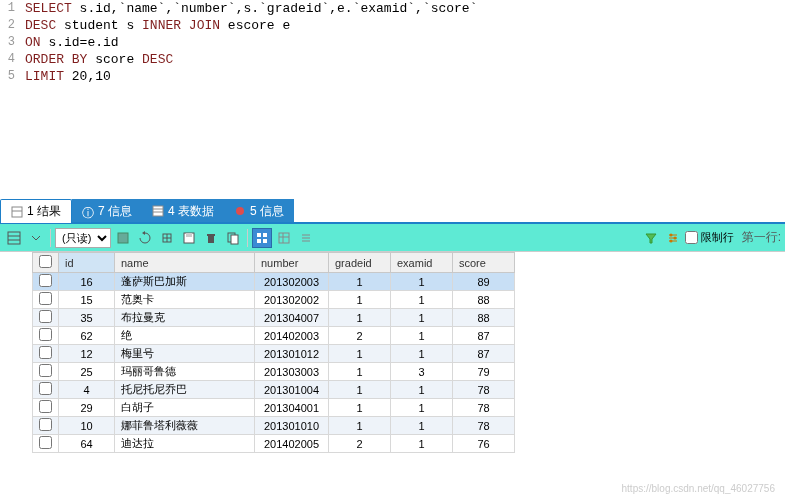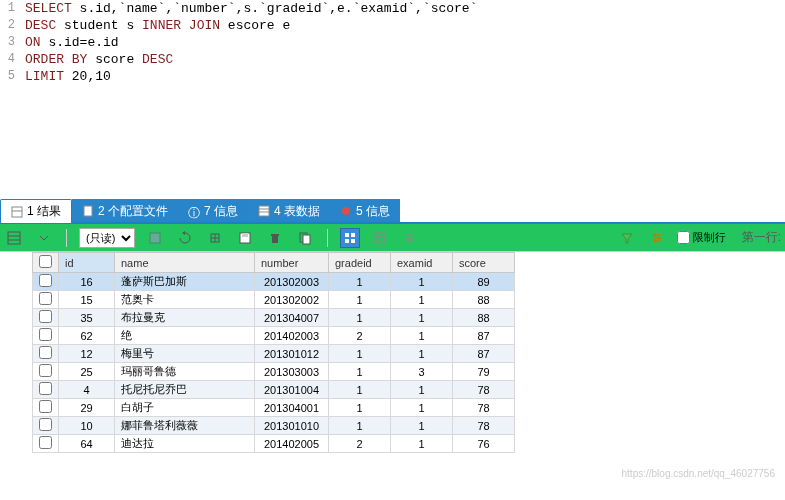--- a/index.html
+++ b/index.html
@@ -10,21 +10,21 @@
   .code { white-space: pre; font-size: 13px; }
   .kw { color: #7f1d1d; }
   .plain { color: #000; }
   
   .tabs-row { display: flex; align-items: center; background: #fff; border-bottom: 2px solid #1e7fc8; height: 24px; font-family: "Microsoft YaHei", Arial, sans-serif; font-size: 12px; }
   .tab { display: flex; align-items: center; gap: 4px; padding: 0 10px; height: 24px; cursor: pointer; }
   .tab.active { background: #1e7fc8; color: #fff; justify-content: center; }
   .tab.inactive { background: #1e7fc8; color: #fff; opacity: 0.95; }
   .tab-icon { width: 12px; height: 12px; display: inline-block; }
   
-  .toolbar { display: flex; align-items: center; height: 28px; background: #22c55e; border-bottom: 1px solid #ccc; padding: 0 4px; gap: 10px; font-family: "Microsoft YaHei", Arial, sans-serif; font-size: 12px; }
+  .toolbar { display: flex; align-items: center; height: 28px; background: #5eead4; border-bottom: 1px solid #ccc; padding: 0 4px; gap: 2px; font-family: "Microsoft YaHei", Arial, sans-serif; font-size: 12px; }
   .tb-btn { width: 20px; height: 20px; display: flex; align-items: center; justify-content: center; cursor: pointer; border: 1px solid transparent; }
   .tb-sep { width: 1px; height: 18px; background: #ccc; margin: 0 2px; }
   .tb-select { font-size: 11px; height: 20px; border: 1px solid #aaa; background: #fff; padding: 0 2px; }
   .tb-spacer { flex: 1; }
   .tb-check { display: flex; align-items: center; gap: 3px; font-size: 11px; }
   
   .grid-wrap { overflow: auto; background: #fff; padding-left: 32px; }
   table.grid { border-collapse: collapse; font-family: "Microsoft YaHei", Arial, sans-serif; font-size: 11px; }
   table.grid th { background: #f0f0f0; border: 1px solid #c8c8c8; padding: 2px 6px; text-align: left; font-weight: normal; color: #333; height: 18px; }
   table.grid th.sorted { background: #d0e4f5; }
@@ -35,21 +35,21 @@
   .rowchk { width: 16px; text-align: center; }
   .rowchk input { pointer-events: auto; }
   .col-checkbox { width: 18px; }
   .col-id { width: 56px; }
   .col-name { width: 140px; }
   .col-number { width: 74px; }
   .col-gradeid { width: 62px; }
   .col-examid { width: 62px; }
   .col-score { width: 62px; }
   
-  .watermark { position: absolute; bottom: 21px; right: 10px; font-family: Arial, sans-serif; font-size: 10px; color: #ccc; }
+  .watermark { position: absolute; bottom: 6px; right: 10px; font-family: Arial, sans-serif; font-size: 10px; color: #ccc; }
 </style>
 </head>
 <body>
 
 <div class="editor" id="editor">
     <div class="line">
       <span class="gutter">1</span>
       <span class="code"><span class="kw">SELECT </span><span class="plain">s.id,`name`,`number`,s.`gradeid`,e.`examid`,`score`</span></span>
     </div>
     <div class="line">
@@ -72,26 +72,20 @@
 
 <div class="tabs-row" id="tabsrow">
     <div class="tab active" style="border-top-left-radius: 2px; border-top-right-radius: 2px; background: rgb(255, 255, 255); color: rgb(0, 0, 0); border-top: 1px solid rgb(30, 127, 200); border-right: 1px solid rgb(30, 127, 200); border-bottom: none; border-left: 1px solid rgb(30, 127, 200); border-image: initial;">
       <span class="tab-icon"><svg width="12" height="12">
           <rect x="1" y="1" width="10" height="10" fill="#fff" stroke="#888"></rect>
           <line x1="1" y1="5" x2="11" y2="5" stroke="#888"></line>
         </svg></span>
       <span>1 结果</span>
     </div>
     <div class="tab inactive">
-      <span class="tab-icon"><svg width="12" height="12">
-          <rect x="2" y="1" width="8" height="10" fill="#fff" stroke="#888"></rect>
-        </svg></span>
-      <span>2 个配置文件</span>
-    </div>
-    <div class="tab inactive">
       <span class="tab-icon"><span style="color:#fff">ⓘ</span></span>
       <span>7 信息</span>
     </div>
     <div class="tab inactive">
       <span class="tab-icon"><svg width="12" height="12">
           <rect x="1" y="1" width="10" height="10" fill="#fff" stroke="#888"></rect>
           <line x1="1" y1="4" x2="11" y2="4" stroke="#888"></line>
           <line x1="1" y1="7" x2="11" y2="7" stroke="#888"></line>
         </svg></span>
       <span>4 表数据</span>

